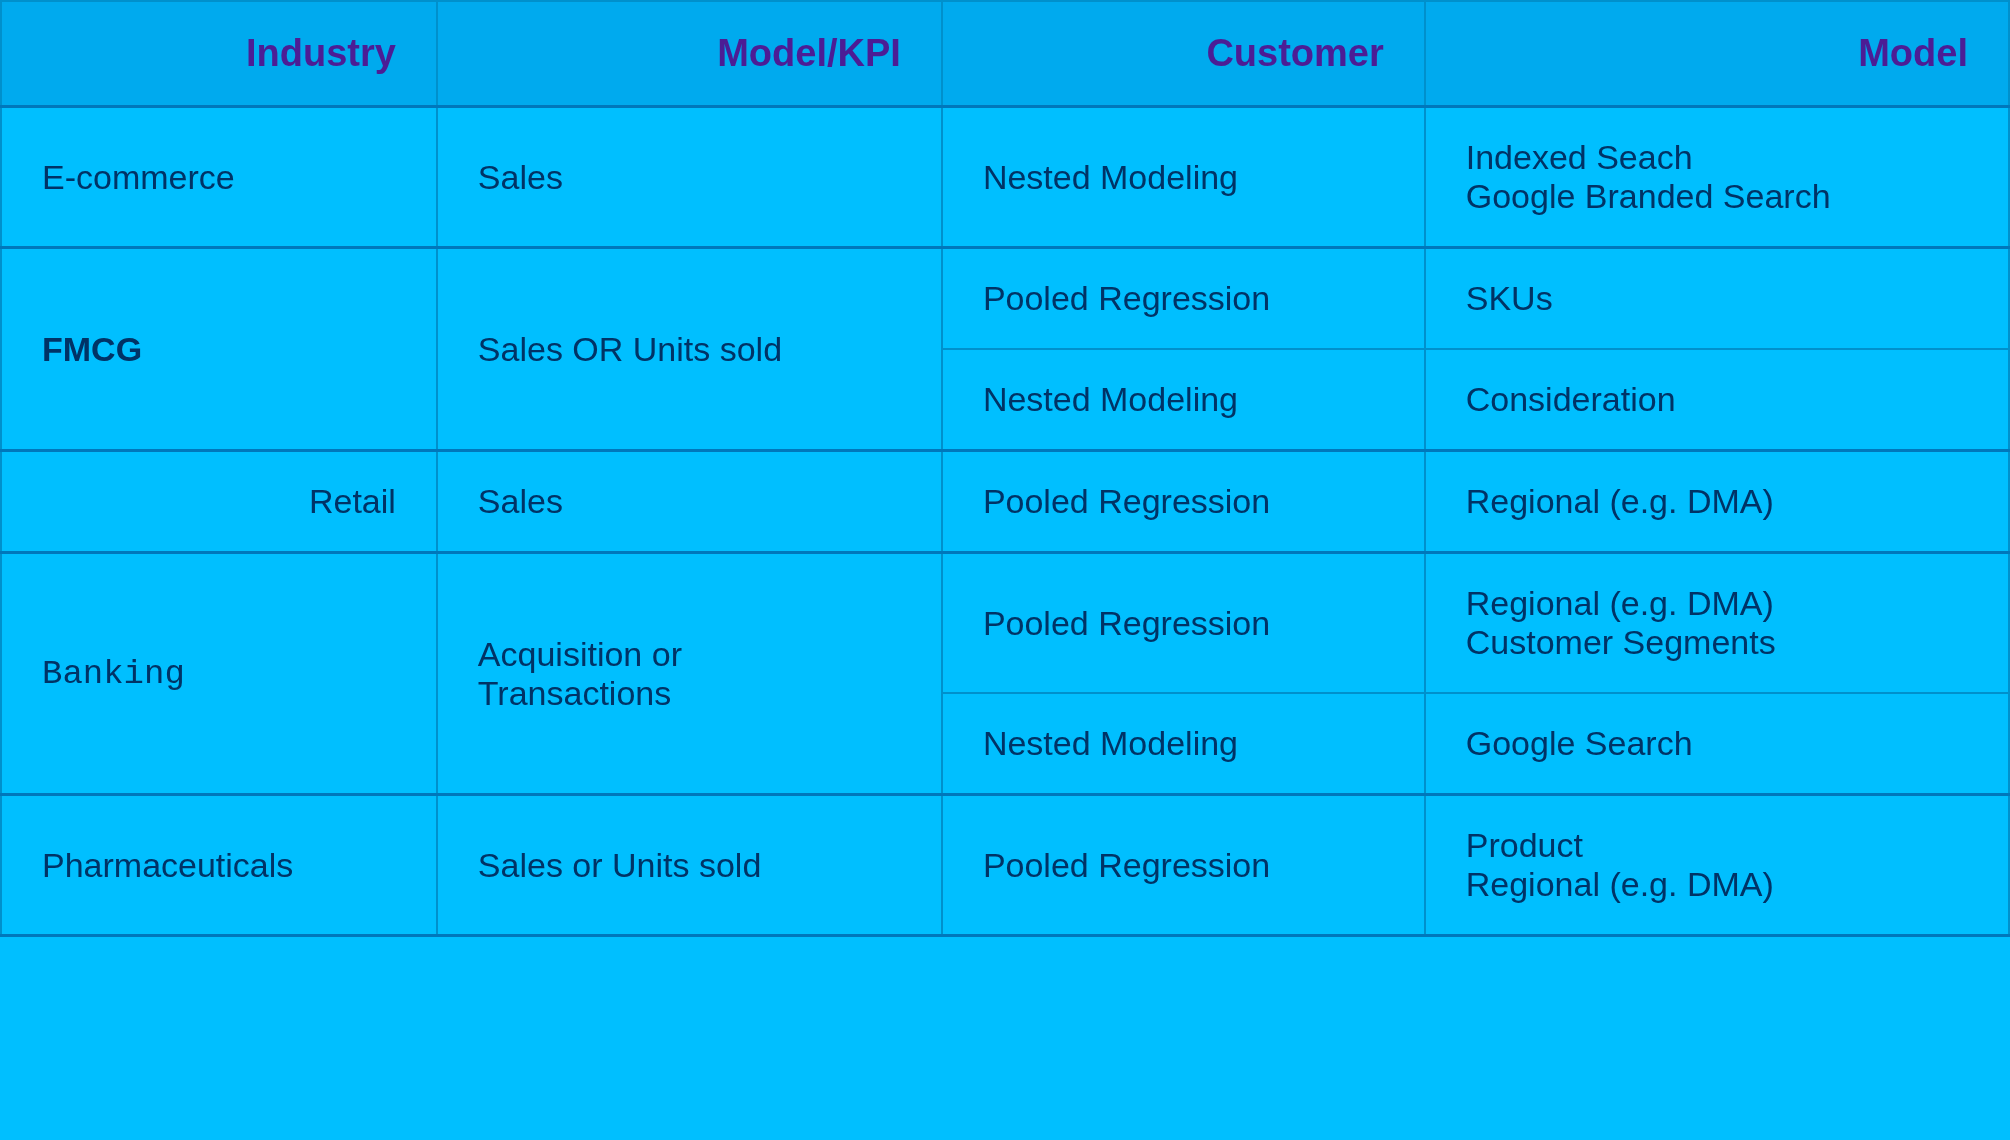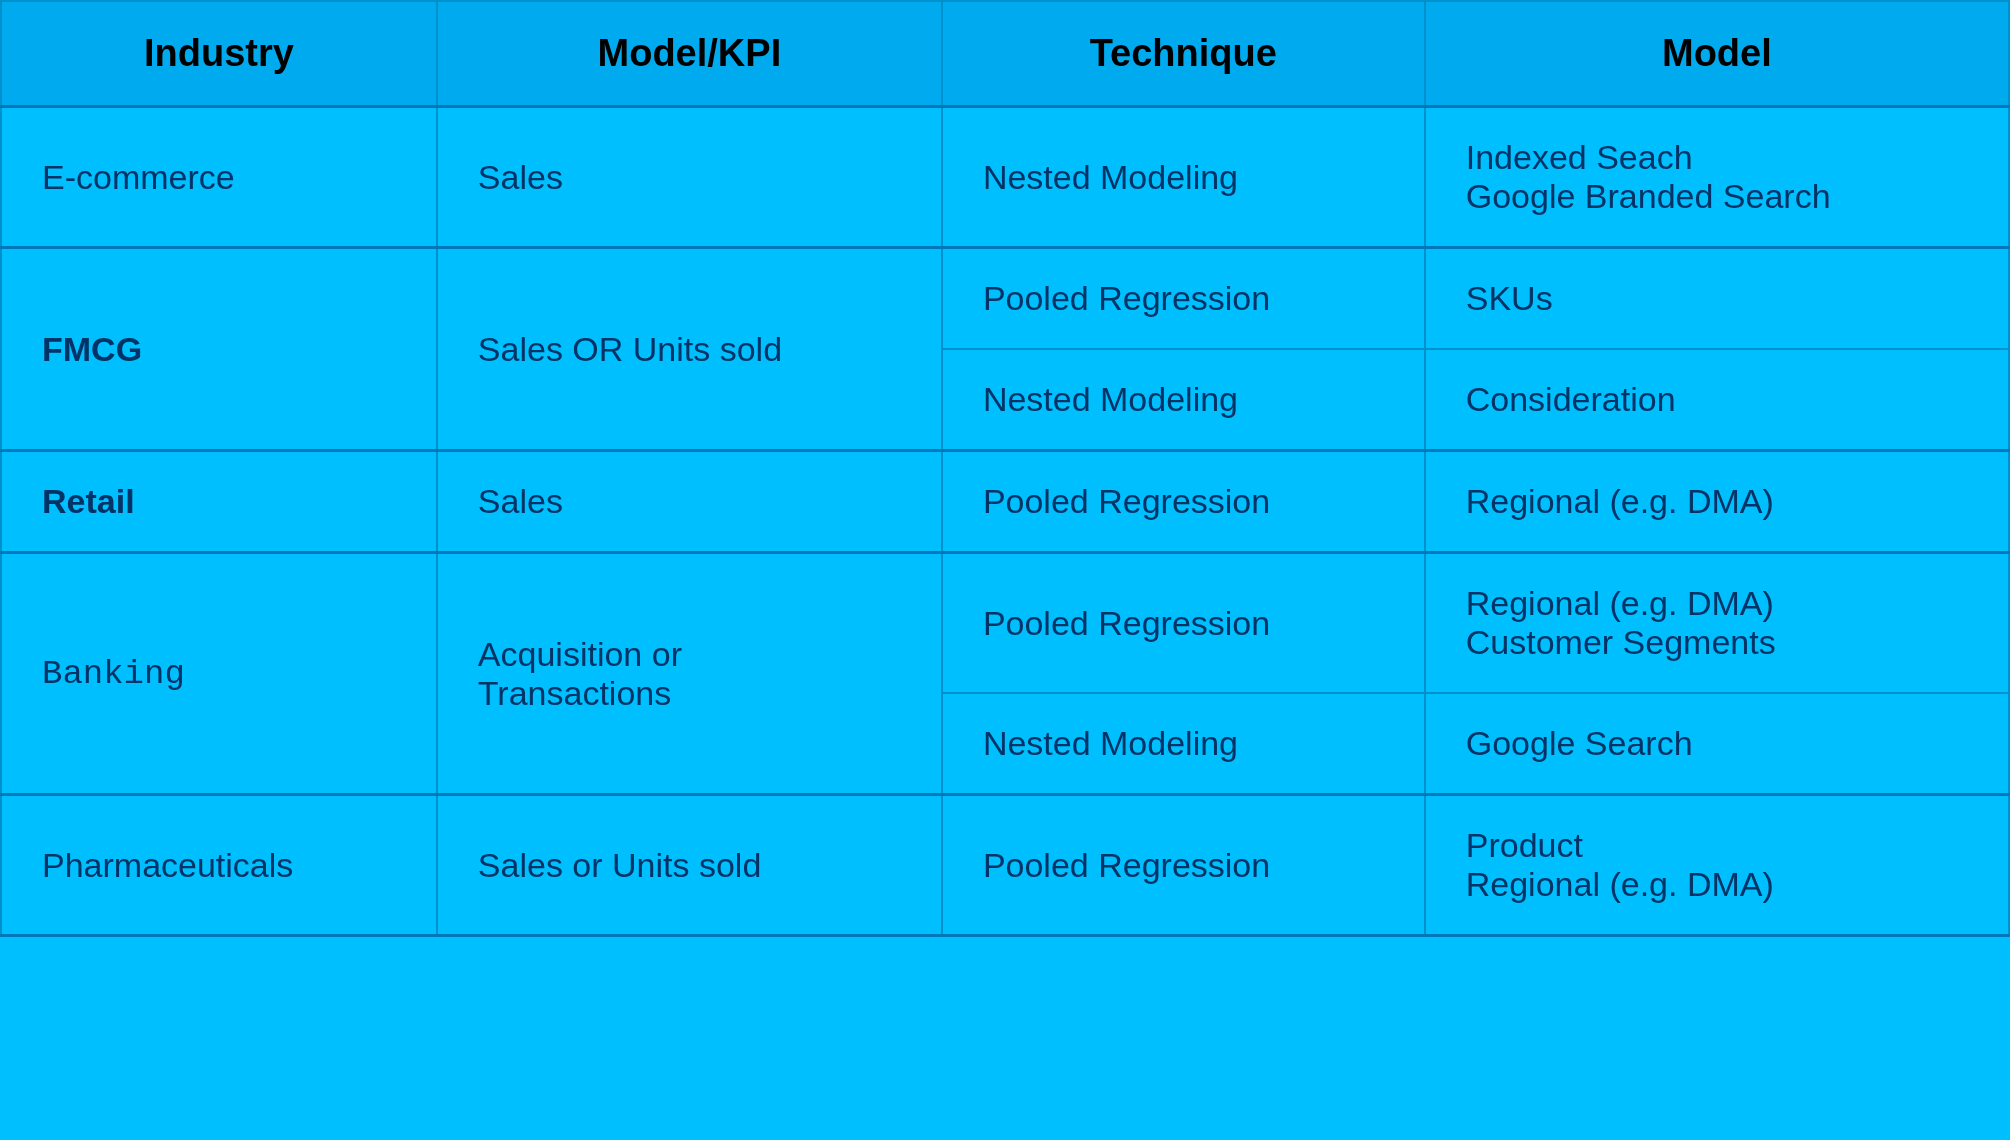--- a/index.html
+++ b/index.html
@@ -22,24 +22,24 @@
     }
 
     th, td {
       border: 2px solid #0090CC;
       padding: 30px 40px;
       vertical-align: middle;
     }
 
     th {
       background-color: #00AAEE;
-      color: #000000;
+      color: #4c1d95;
       font-size: 38px;
       font-weight: 900;
-      text-align: center;
+      text-align: right;
       border-bottom: 3px solid #0077BB;
       margin-left: 48px;
     }
 
     td {
       background-color: #00BFFF;
       color: #003366;
       font-size: 34px;
       font-weight: 400;
       text-align: left;
@@ -51,21 +51,21 @@
     }
   </style>
 </head>
 <body>
 
 <table>
   <thead>
     <tr>
       <th>Industry</th>
       <th>Model/KPI</th>
-      <th>Technique</th>
+      <th>Customer</th>
       <th>Model</th>
     </tr>
   </thead>
   <tbody id="table-body">
   <tr>
         <td rowspan="1" style="vertical-align: middle; font-weight: 500; border-bottom: 3px solid rgb(0, 119, 187);">E-commerce</td>
         <td rowspan="1" style="vertical-align: middle; border-bottom: 3px solid rgb(0, 119, 187); white-space: pre-line;">Sales</td>
         <td style="border-bottom: 3px solid rgb(0, 119, 187);">Nested Modeling</td>
         <td style="white-space: pre-line; border-bottom: 3px solid rgb(0, 119, 187); margin-top: 25px;">Indexed Seach
 Google Branded Search</td>
@@ -74,21 +74,21 @@
         <td rowspan="2" style="vertical-align: middle; font-weight: 700; border-bottom: 3px solid rgb(0, 119, 187); border-top: 3px solid rgb(0, 119, 187);">FMCG</td>
         <td rowspan="2" style="vertical-align: middle; border-bottom: 3px solid rgb(0, 119, 187); border-top: 3px solid rgb(0, 119, 187); white-space: pre-line;">Sales OR Units sold</td>
         <td style="border-top: 3px solid rgb(0, 119, 187);">Pooled Regression</td>
         <td style="white-space: pre-line; border-top: 3px solid rgb(0, 119, 187);">SKUs</td>
       </tr>
       <tr>
         <td style="border-bottom: 3px solid rgb(0, 119, 187);">Nested Modeling</td>
         <td style="white-space: pre-line; border-bottom: 3px solid rgb(0, 119, 187);">Consideration</td>
       </tr>
       <tr style="border-top: 3px solid rgb(0, 119, 187);">
-        <td rowspan="1" style="vertical-align: middle; font-weight: 700; border-bottom: 3px solid rgb(0, 119, 187); border-top: 3px solid rgb(0, 119, 187);">Retail</td>
+        <td rowspan="1" style="vertical-align: middle; font-weight: 400; border-bottom: 3px solid rgb(0, 119, 187); border-top: 3px solid rgb(0, 119, 187); text-align: right;">Retail</td>
         <td rowspan="1" style="vertical-align: middle; border-bottom: 3px solid rgb(0, 119, 187); border-top: 3px solid rgb(0, 119, 187); white-space: pre-line;">Sales</td>
         <td style="border-bottom: 3px solid rgb(0, 119, 187); border-top: 3px solid rgb(0, 119, 187);">Pooled Regression</td>
         <td style="white-space: pre-line; border-bottom: 3px solid rgb(0, 119, 187); border-top: 3px solid rgb(0, 119, 187);">Regional (e.g. DMA)</td>
       </tr>
       <tr style="border-top: 3px solid rgb(0, 119, 187);">
         <td rowspan="2" style="vertical-align: middle; font-weight: 500; border-bottom: 3px solid rgb(0, 119, 187); border-top: 3px solid rgb(0, 119, 187); font-family: Liberation Mono, monospace;">Banking</td>
         <td rowspan="2" style="vertical-align: middle; border-bottom: 3px solid rgb(0, 119, 187); border-top: 3px solid rgb(0, 119, 187); white-space: pre-line;">Acquisition or
 Transactions</td>
         <td style="border-top: 3px solid rgb(0, 119, 187);">Pooled Regression</td>
         <td style="white-space: pre-line; border-top: 3px solid rgb(0, 119, 187);">Regional (e.g. DMA)

